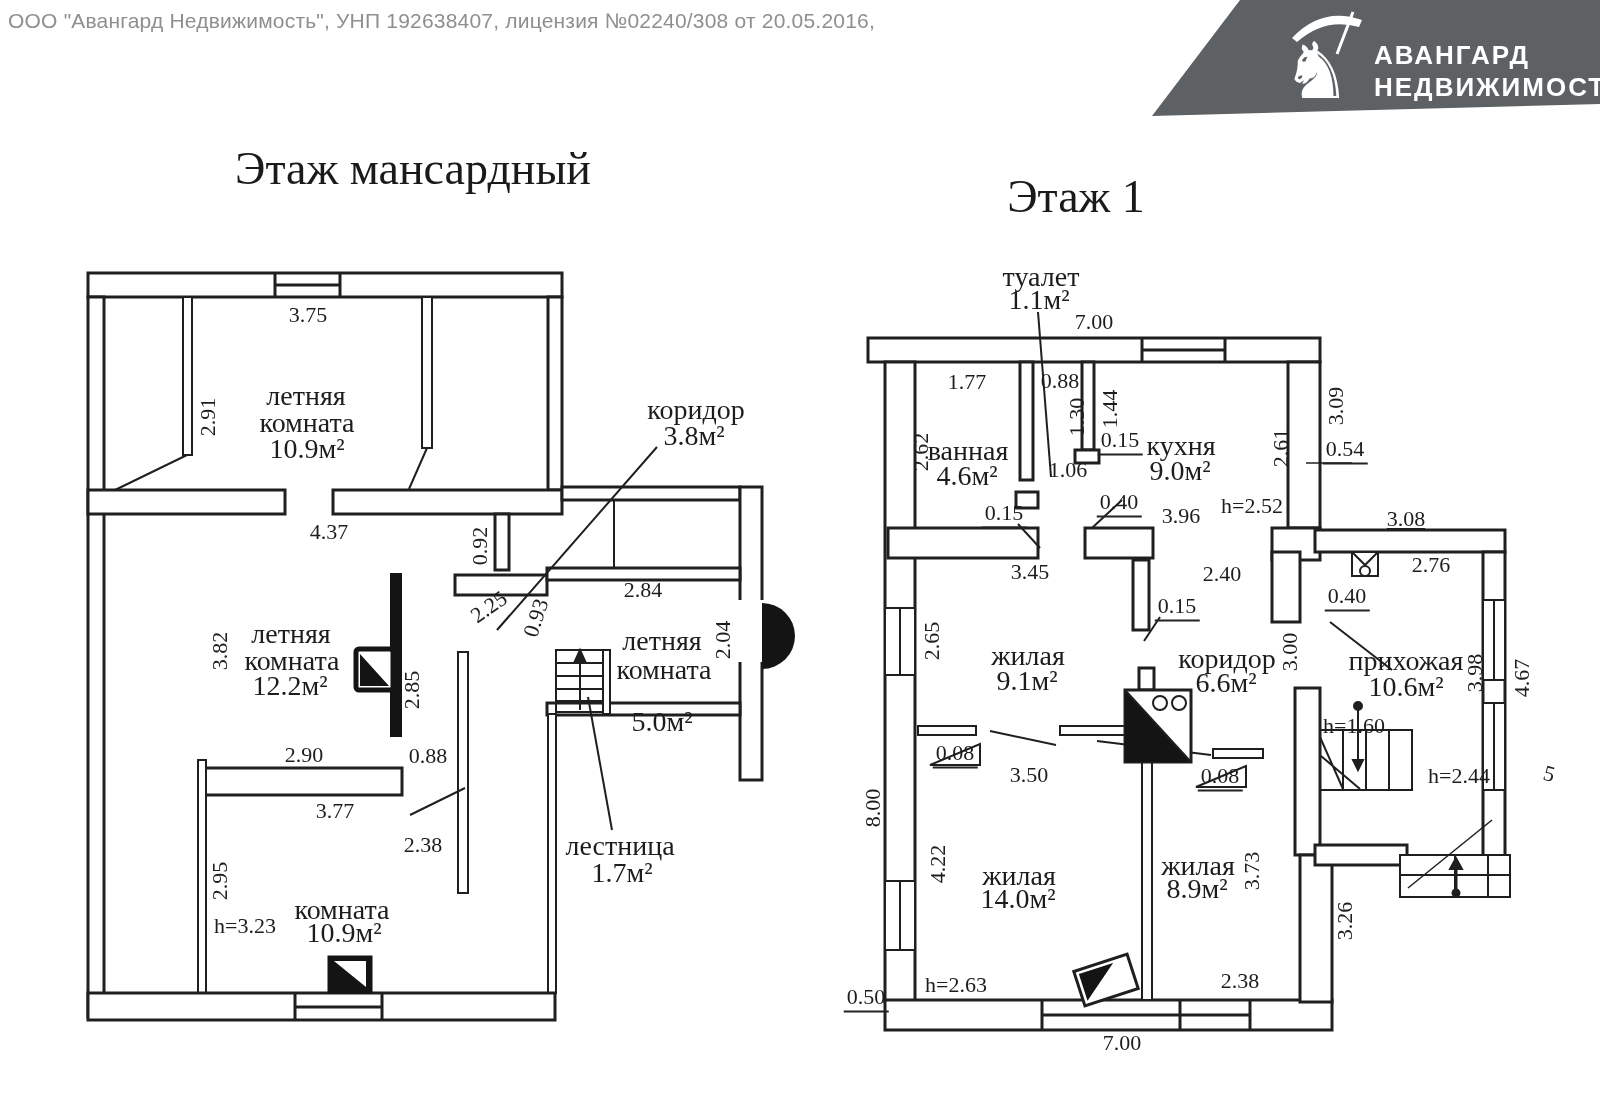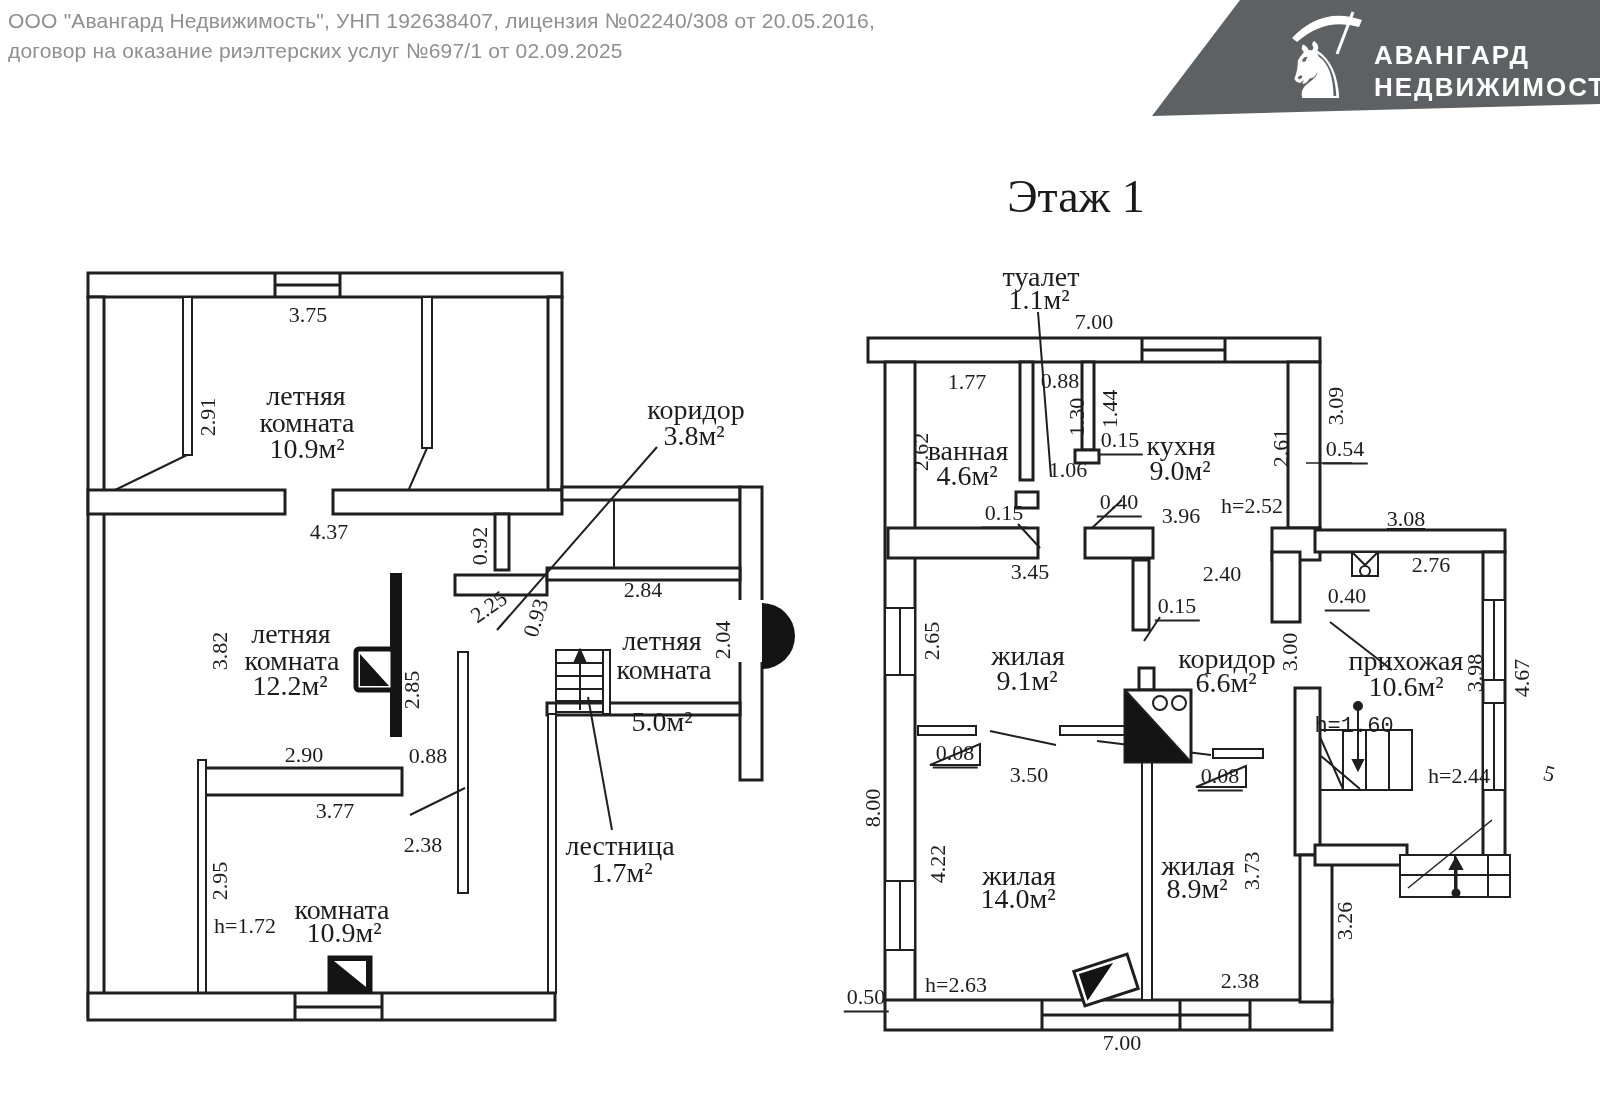--- a/index.html
+++ b/index.html
@@ -18,34 +18,34 @@
   .lbl.u{border-bottom:2px solid #222;padding:0 3px 1px;}
   .logo-wrap{position:absolute;left:0;top:0;width:1600px;height:130px;pointer-events:none;}
 </style>
 </head>
 <body>
 
 <div class="page">
 
   <div class="hdr">
     <div>ООО "Авангард Недвижимость", УНП 192638407, лицензия №02240/308 от 20.05.2016,</div>
-    <div>договор на оказание риэлтерских услуг №697/1 от 02.09.2025</div>
   </div>
 
   <svg class="logo-wrap" viewBox="0 0 1600 130">
     <polygon points="1240,0 1600,0 1600,104 1152,116" fill="#5d6163"></polygon>
     <g>
       <text x="1282" y="98" font-size="78" fill="#ffffff" font-family="DejaVu Sans, sans-serif">♞</text>
       <path d="M1292,38 Q1322,6 1362,20 L1359,27 Q1325,17 1297,42 Z" fill="#ffffff"></path>
       <line x1="1353" y1="12" x2="1337" y2="54" stroke="#ffffff" stroke-width="3"></line>
     </g>
     <text x="1374" y="64" font-size="26" font-weight="bold" letter-spacing="2" fill="#ffffff" font-family="Liberation Sans, sans-serif">АВАНГАРД</text>
     <text x="1374" y="96" font-size="26" font-weight="bold" letter-spacing="2" fill="#ffffff" font-family="Liberation Sans, sans-serif">НЕДВИЖИМОСТЬ</text>
   </svg>
 
+  <div class="plan-title" style="left:413px;top:168px">Этаж мансардный</div>
   <div class="plan-title" style="left:1076px;top:196px">Этаж 1</div>
 
   <svg class="draw" width="1600" height="1104" viewBox="0 0 1600 1104">
 
     <g stroke="#1f1f1f" stroke-width="3" fill="#ffffff">
       <rect x="88" y="273" width="474" height="24"></rect>
       <path d="M275 273 V297 M340 273 V297 M275 285 H340" fill="none"></path>
       <rect x="88" y="297" width="16" height="720"></rect>
       <rect x="548" y="297" width="14" height="193"></rect>
       <rect x="183" y="297" width="9" height="158" stroke-width="2"></rect>
@@ -200,21 +200,21 @@
       <div class="lbl room" style="left: 291px; top: 634px; transform: translate(-50%, -50%);">летняя</div>
       <div class="lbl room" style="left: 292px; top: 661px; transform: translate(-50%, -50%);">комната</div>
       <div class="lbl room" style="left: 290px; top: 686px; transform: translate(-50%, -50%);">12.2м²</div>
       <div class="lbl" style="left: 412px; top: 690px; transform: translate(-50%, -50%) rotate(-90deg);">2.85</div>
       <div class="lbl" style="left: 304px; top: 755px; transform: translate(-50%, -50%);">2.90</div>
       <div class="lbl" style="left: 428px; top: 756px; transform: translate(-50%, -50%);">0.88</div>
       <div class="lbl" style="left: 335px; top: 811px; transform: translate(-50%, -50%);">3.77</div>
       <div class="lbl" style="left: 423px; top: 845px; transform: translate(-50%, -50%);">2.38</div>
       <div class="lbl room" style="left: 620px; top: 846px; transform: translate(-50%, -50%);">лестница</div>
       <div class="lbl room" style="left: 622px; top: 873px; transform: translate(-50%, -50%);">1.7м²</div>
-      <div class="lbl" style="left: 245px; top: 926px; transform: translate(-50%, -50%);">h=1.72</div>
+      <div class="lbl" style="left: 245px; top: 926px; transform: translate(-50%, -50%);">h=3.23</div>
       <div class="lbl" style="left: 220px; top: 881px; transform: translate(-50%, -50%) rotate(-90deg);">2.95</div>
       <div class="lbl room" style="left: 342px; top: 910px; transform: translate(-50%, -50%);">комната</div>
       <div class="lbl room" style="left: 344px; top: 933px; transform: translate(-50%, -50%);">10.9м²</div>
     </div>
   <div id="labels-1">
       <div class="lbl room" style="left: 1041px; top: 277px; transform: translate(-50%, -50%);">туалет</div>
       <div class="lbl room" style="left: 1039px; top: 300px; transform: translate(-50%, -50%);">1.1м²</div>
       <div class="lbl" style="left: 1094px; top: 322px; transform: translate(-50%, -50%);">7.00</div>
       <div class="lbl" style="left: 967px; top: 382px; transform: translate(-50%, -50%);">1.77</div>
       <div class="lbl" style="left: 1060px; top: 381px; transform: translate(-50%, -50%);">0.88</div>
@@ -243,21 +243,21 @@
       <div class="lbl room" style="left: 1227px; top: 659px; transform: translate(-50%, -50%);">коридор</div>
       <div class="lbl room" style="left: 1226px; top: 683px; transform: translate(-50%, -50%);">6.6м²</div>
       <div class="lbl" style="left: 1290px; top: 652px; transform: translate(-50%, -50%) rotate(-90deg);">3.00</div>
       <div class="lbl" style="left: 1406px; top: 519px; transform: translate(-50%, -50%); text-decoration: underline;">3.08</div>
       <div class="lbl" style="left: 1431px; top: 565px; transform: translate(-50%, -50%);">2.76</div>
       <div class="lbl u" style="left: 1347px; top: 597px; transform: translate(-50%, -50%);">0.40</div>
       <div class="lbl room" style="left: 1406px; top: 661px; transform: translate(-50%, -50%);">прихожая</div>
       <div class="lbl room" style="left: 1406px; top: 687px; transform: translate(-50%, -50%);">10.6м²</div>
       <div class="lbl" style="left: 1475px; top: 673px; transform: translate(-50%, -50%) rotate(-90deg);">3.98</div>
       <div class="lbl" style="left: 1522px; top: 678px; transform: translate(-50%, -50%) rotate(-90deg);">4.67</div>
-      <div class="lbl" style="left: 1354px; top: 726px; transform: translate(-50%, -50%); font-family: Liberation Mono, monospace;">h=1.60</div>
+      <div class="lbl" style="left: 1354px; top: 726px; transform: translate(-50%, -50%);">h=1.60</div>
       <div class="lbl" style="left: 1459px; top: 776px; transform: translate(-50%, -50%);">h=2.44</div>
       <div class="lbl" style="left: 1549px; top: 774px; transform: translate(-50%, -50%) rotate(15deg);">5</div>
       <div class="lbl u" style="left: 955px; top: 754px; transform: translate(-50%, -50%);">0.08</div>
       <div class="lbl" style="left: 1029px; top: 775px; transform: translate(-50%, -50%);">3.50</div>
       <div class="lbl u" style="left: 1220px; top: 777px; transform: translate(-50%, -50%);">0.08</div>
       <div class="lbl" style="left: 873px; top: 808px; transform: translate(-50%, -50%) rotate(-90deg);">8.00</div>
       <div class="lbl" style="left: 938px; top: 864px; transform: translate(-50%, -50%) rotate(-90deg);">4.22</div>
       <div class="lbl room" style="left: 1019px; top: 876px; transform: translate(-50%, -50%);">жилая</div>
       <div class="lbl room" style="left: 1018px; top: 899px; transform: translate(-50%, -50%);">14.0м²</div>
       <div class="lbl room" style="left: 1198px; top: 866px; transform: translate(-50%, -50%);">жилая</div>

